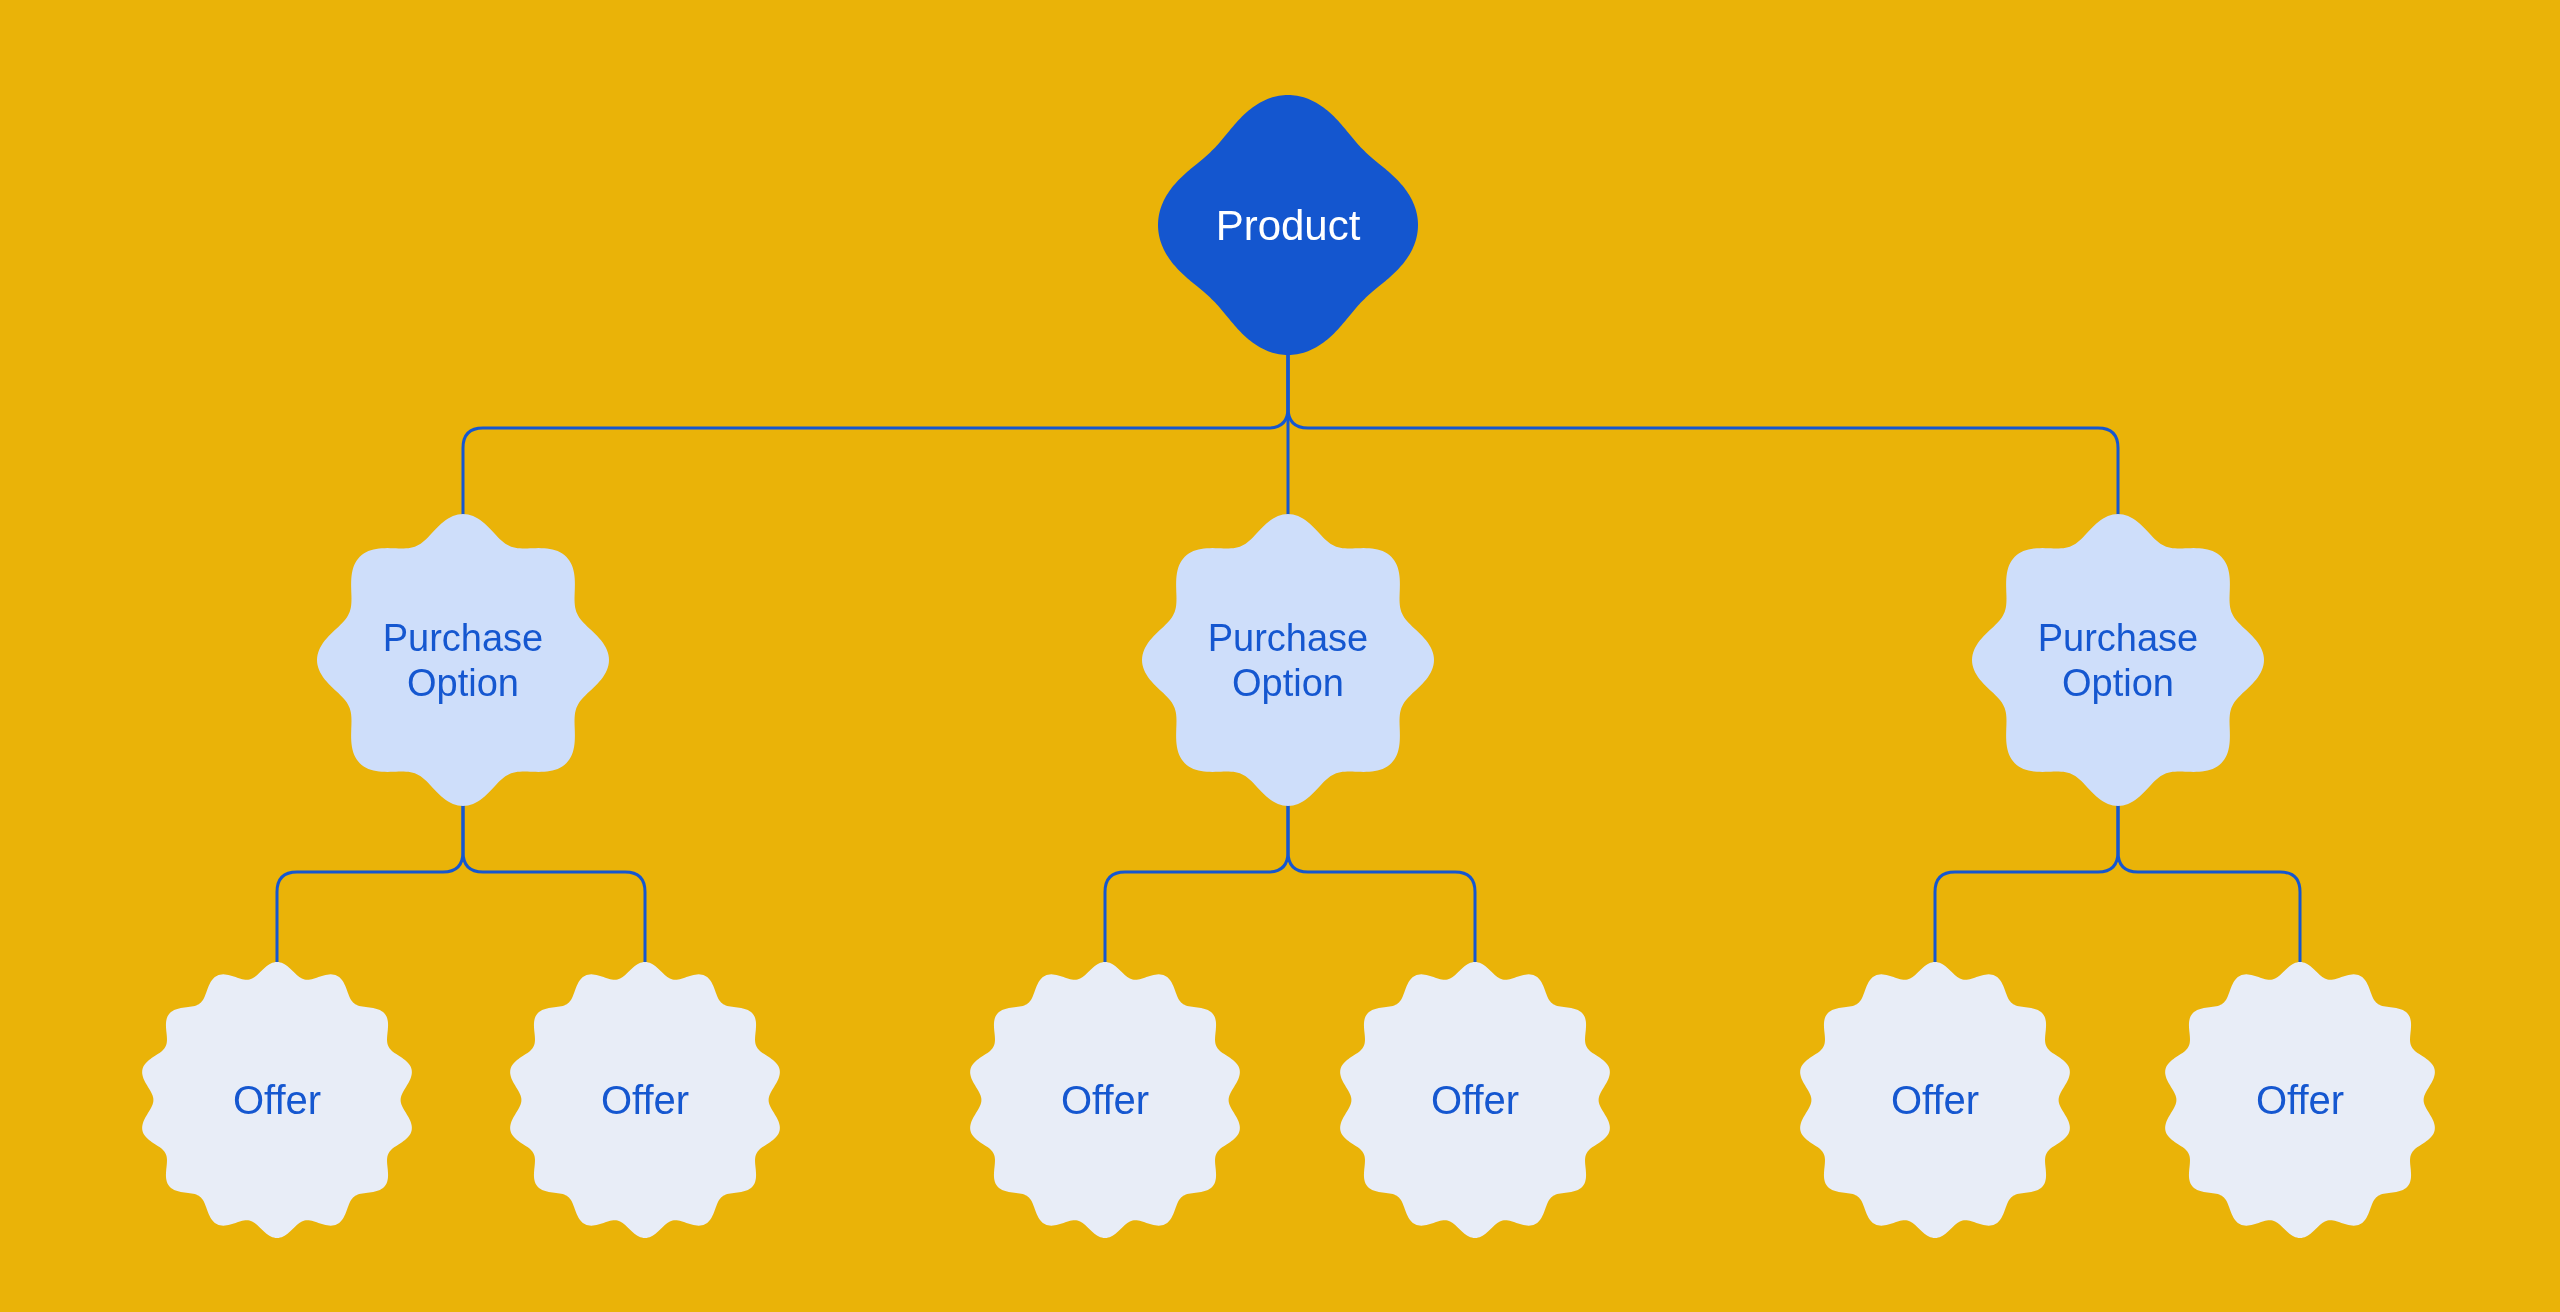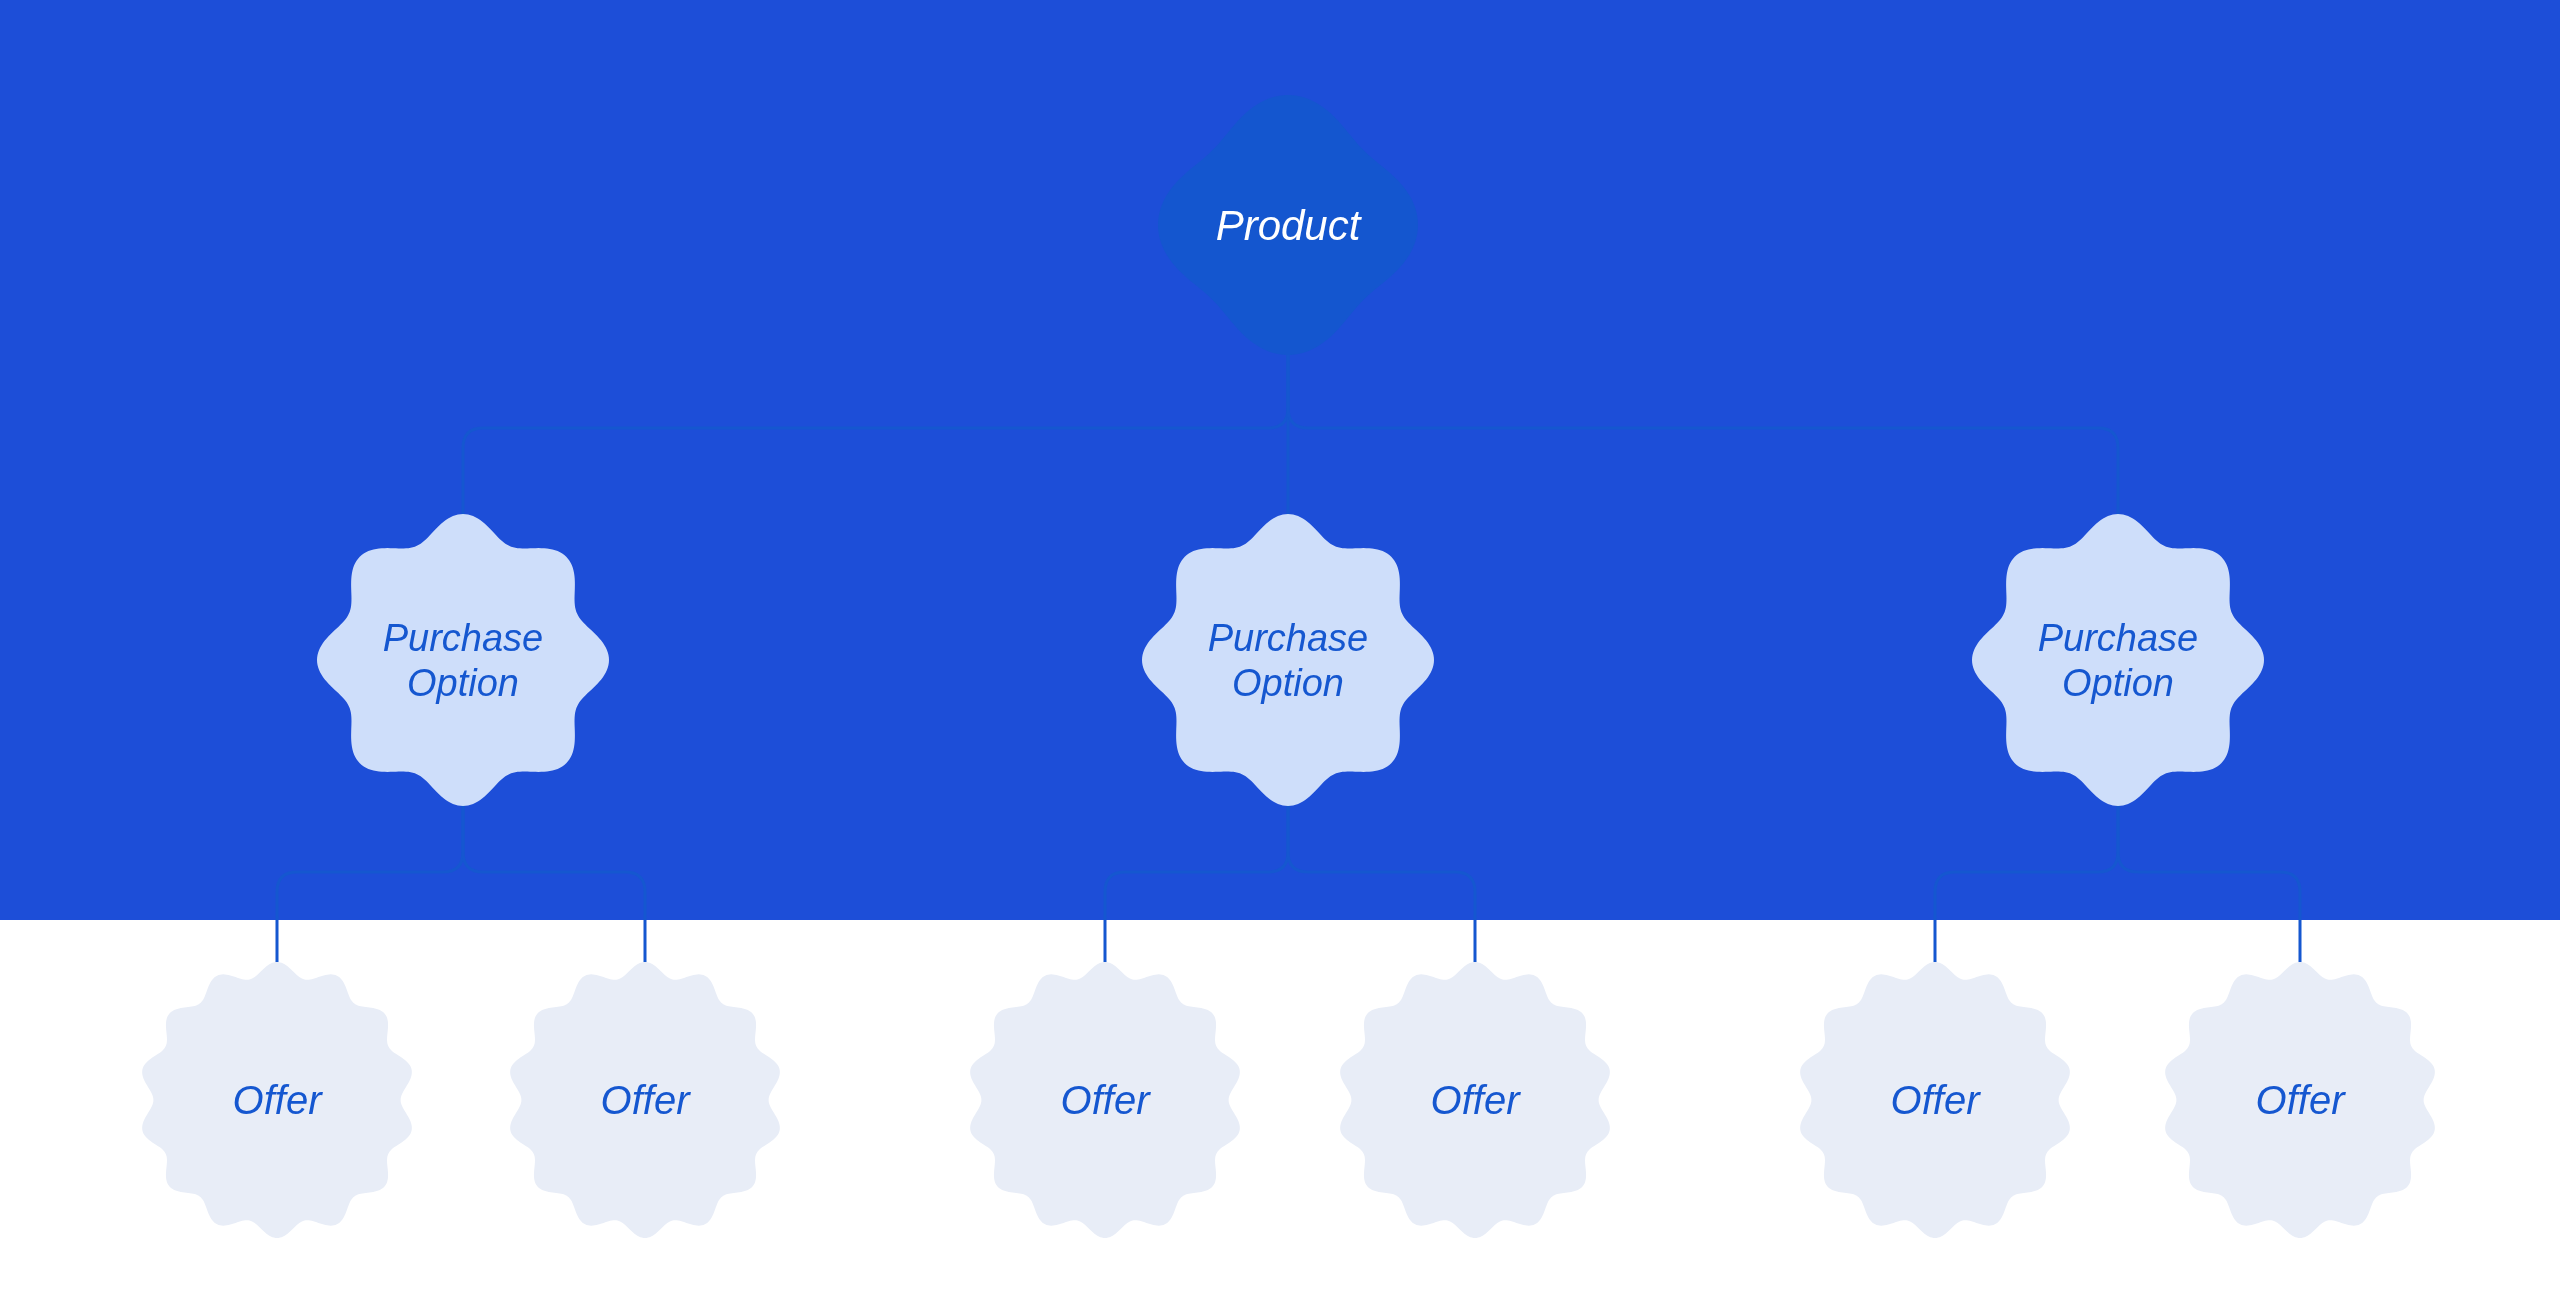--- a/index.html
+++ b/index.html
@@ -10,23 +10,22 @@
   }
   body {
     width: 2560px;
     height: 1312px;
     font-family: "Liberation Sans", "DejaVu Sans", sans-serif;
     overflow: hidden;
   }
   #diagram-root {
     position: relative;
     width: 2560px;
-    height: 920px;
-    background: #1d4ed8;
-    font-style: italic;
+    height: 1312px;
+    background: #eab308;
   }
   #diagram-svg {
     position: absolute;
     top: 0;
     left: 0;
     width: 2560px;
     height: 1312px;
     display: block;
   }
   .node-label {

